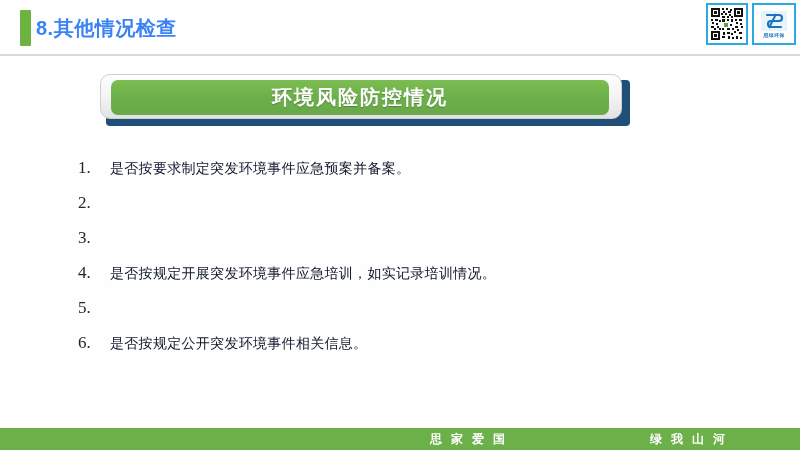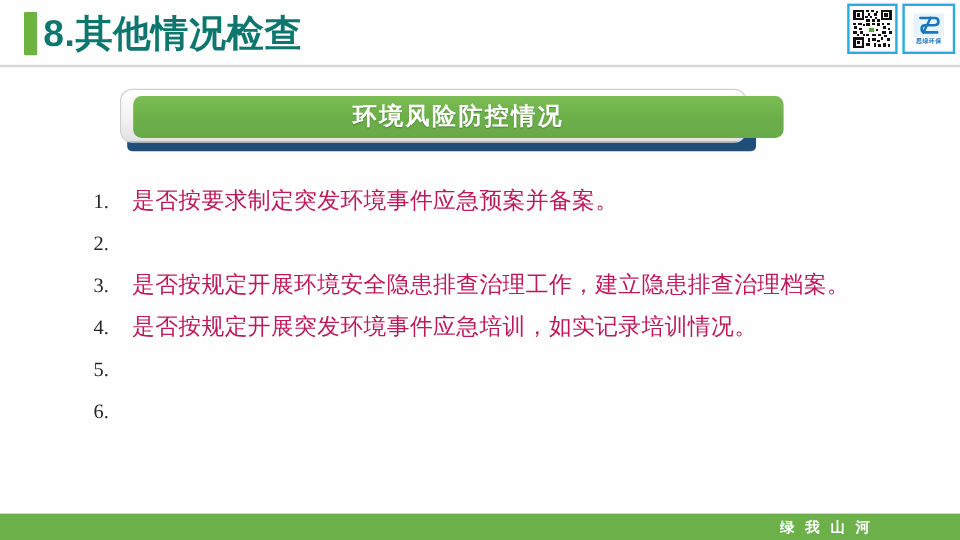--- a/index.html
+++ b/index.html
@@ -38,23 +38,23 @@
     top: 10px;
     width: 11px;
     height: 36px;
     background: #6cb33f;
     border-radius: 1px;
   }
   .page-title {
     position: absolute;
     left: 36px;
     top: 6px;
-    font-size: 31px;
+    font-size: 20px;
     font-weight: bold;
-    color: #0f766e;
+    color: #3b82f6;
     letter-spacing: 0.5px;
     line-height: 44px;
     white-space: nowrap;
     font-family: "Liberation Sans", "DejaVu Sans", sans-serif;
   }
   .header-rule {
     position: absolute;
     left: 0;
     top: 54px;
     width: 800px;
@@ -131,21 +131,21 @@
     height: 45px;
     background: linear-gradient(180deg, #ffffff 0%, #f2f2f2 55%, #e2e2e2 100%);
     border-radius: 10px;
     border: 1px solid #cfcfcf;
     box-sizing: border-box;
   }
   .banner-inner {
     position: absolute;
     left: 10px;
     top: 5px;
-    width: 542px;
+    width: 498px;
     height: 35px;
     background: linear-gradient(180deg, #7cbd53 0%, #6cb04a 50%, #68a948 100%);
     border-radius: 7px;
     display: flex;
     align-items: center;
     justify-content: center;
   }
   .banner-text {
     color: #ffffff;
     font-size: 20px;
@@ -171,22 +171,22 @@
   .item-number {
     width: 32px;
     flex: 0 0 32px;
     text-align: left;
     font-size: 17px;
     color: #262626;
     line-height: 35px;
     font-family: "Liberation Serif", "DejaVu Serif", serif;
   }
   .item-text {
-    font-size: 19px;
-    color: #be185d;
+    font-size: 14px;
+    color: #0f172a;
     line-height: 35px;
     white-space: nowrap;
     letter-spacing: 0.3px;
     font-family: Liberation Serif, serif;
   }
 
   
   .footer {
     position: absolute;
     left: 0;
@@ -307,31 +307,32 @@
   <div class="content-list">
     <div class="list-item">
       <span class="item-number">1.</span>
       <span class="item-text">是否按要求制定突发环境事件应急预案并备案。</span>
     </div>
     <div class="list-item">
       <span class="item-number">2.</span>
     </div>
     <div class="list-item">
       <span class="item-number">3.</span>
-      <span class="item-text">是否按规定开展环境安全隐患排查治理工作，建立隐患排查治理档案。</span>
     </div>
     <div class="list-item">
       <span class="item-number">4.</span>
       <span class="item-text">是否按规定开展突发环境事件应急培训，如实记录培训情况。</span>
     </div>
     <div class="list-item">
       <span class="item-number">5.</span>
     </div>
     <div class="list-item">
       <span class="item-number">6.</span>
+      <span class="item-text">是否按规定公开突发环境事件相关信息。</span>
     </div>
   </div>
 
   <div class="footer">
+    <span class="footer-slogan left">思家爱国</span>
     <span class="footer-slogan right">绿我山河</span>
   </div>
 
 </div>
 
 </body></html>

